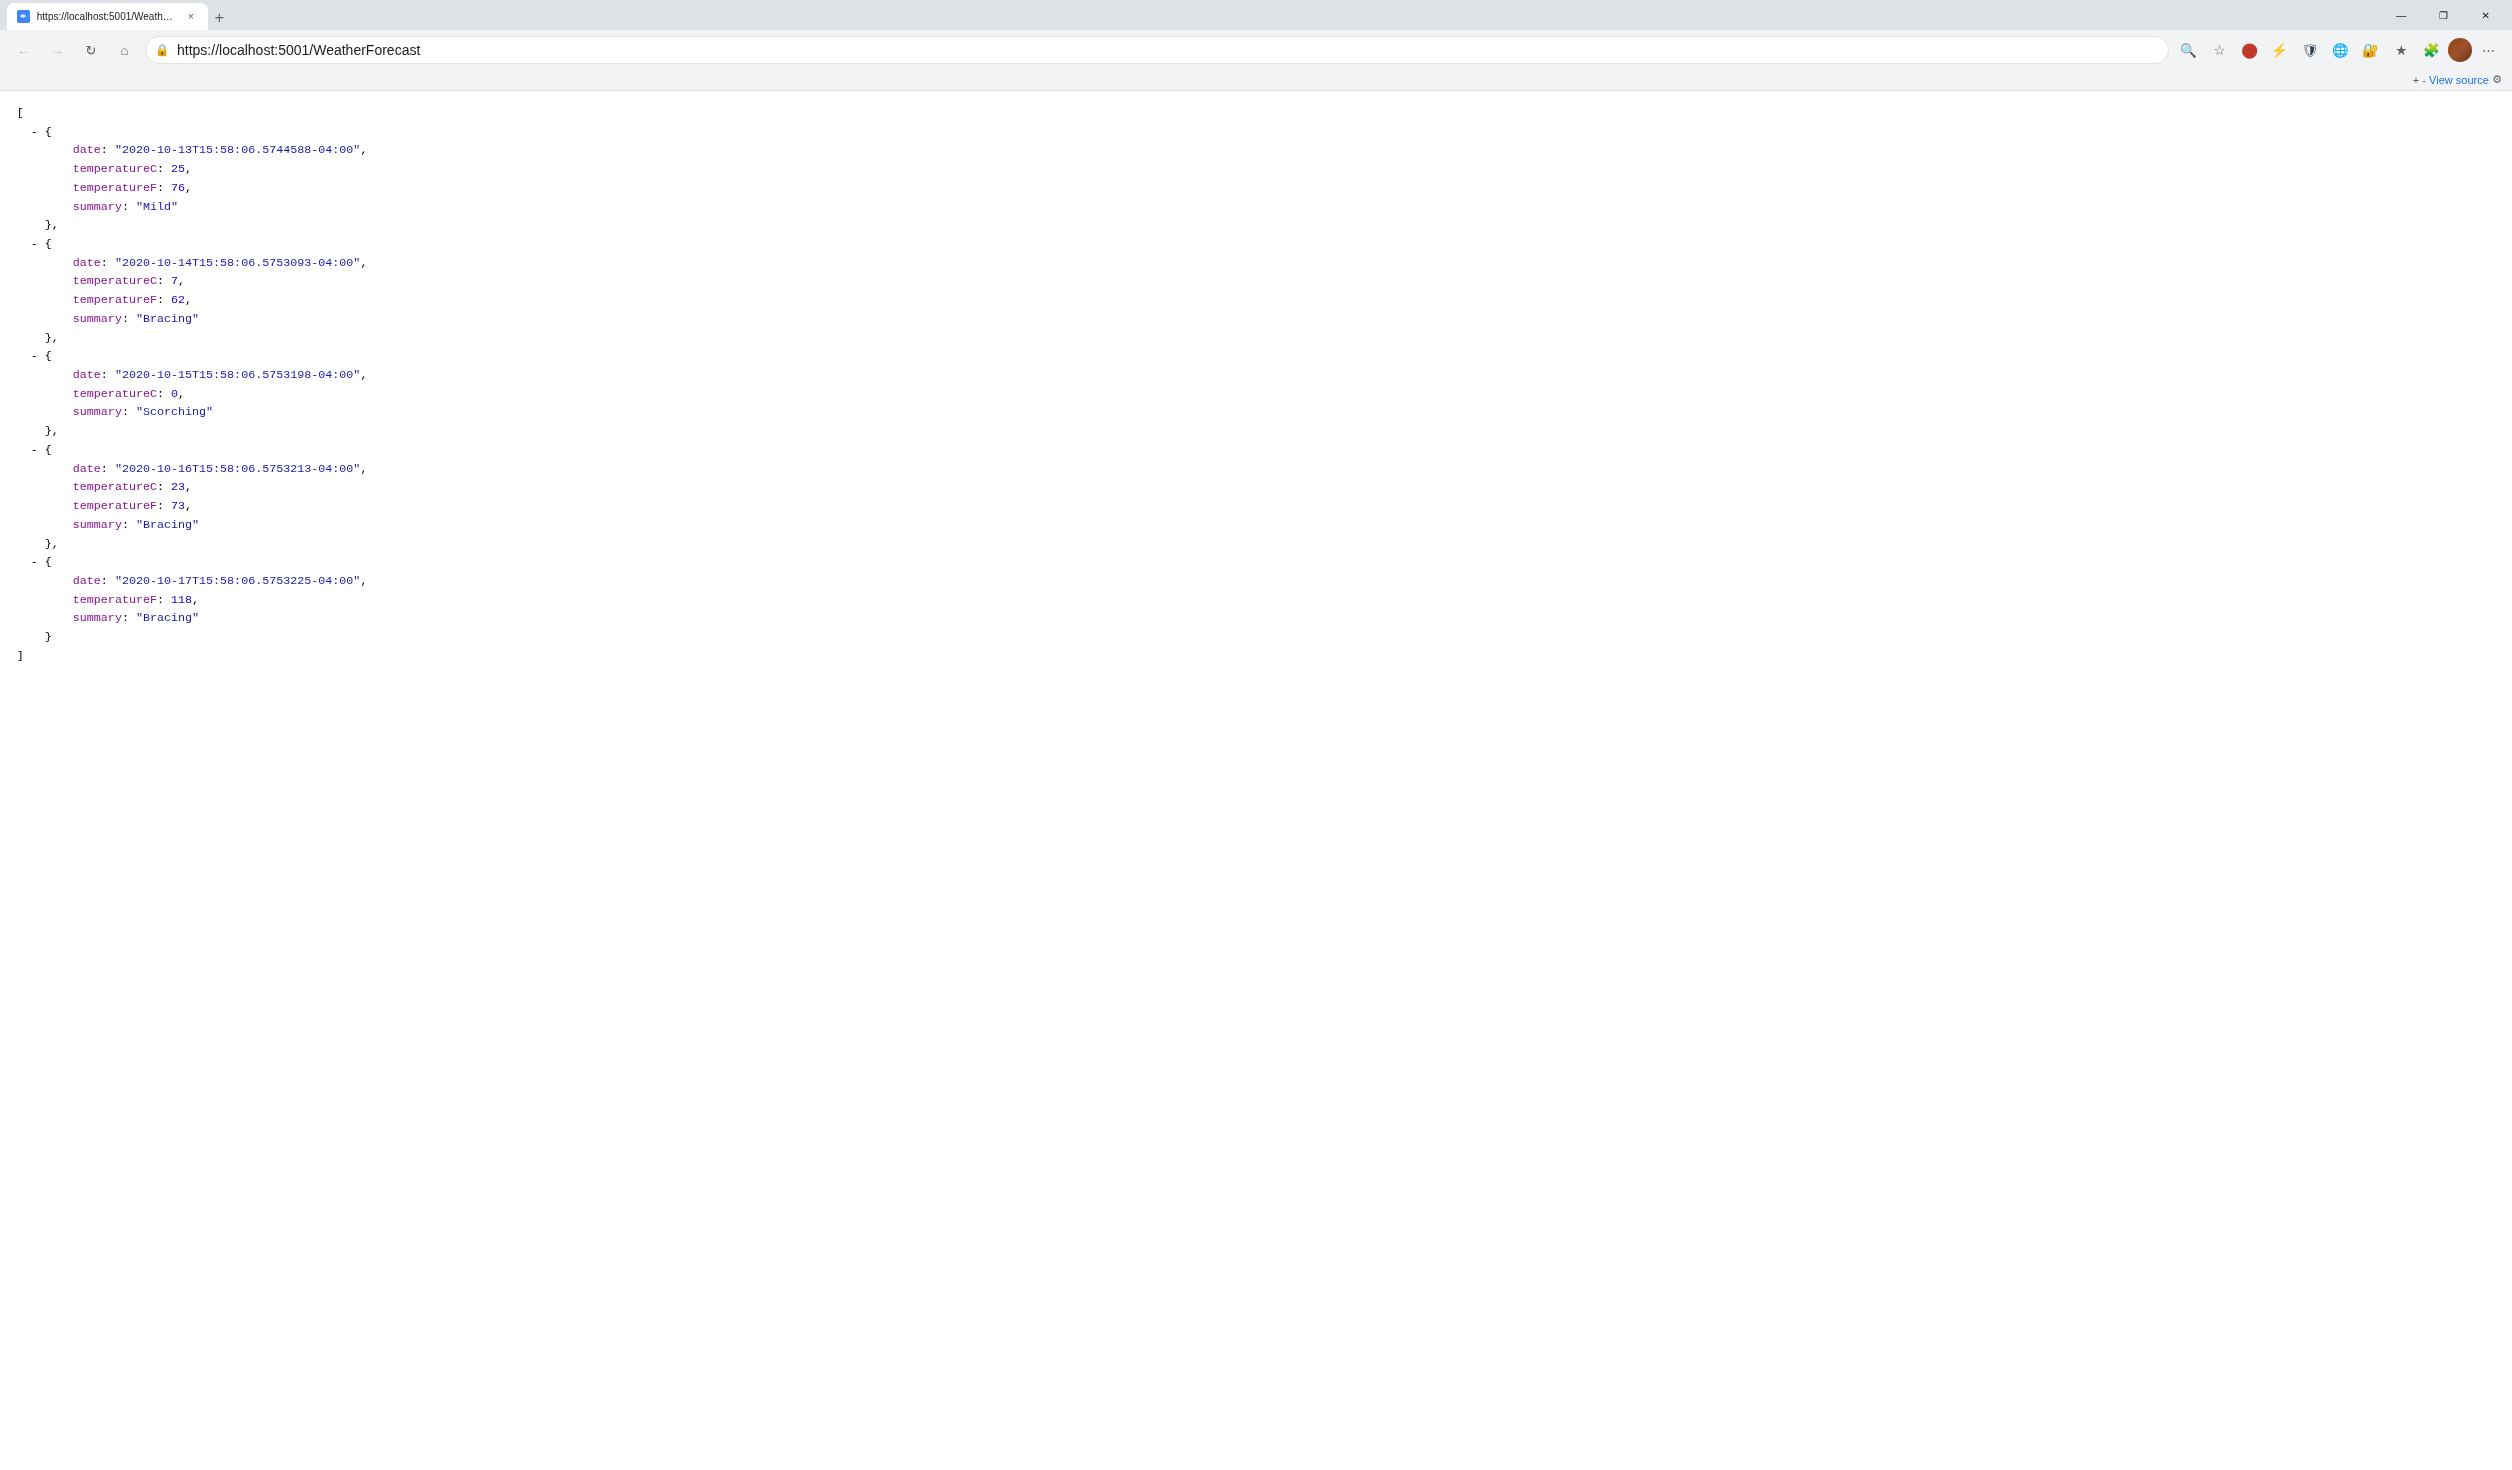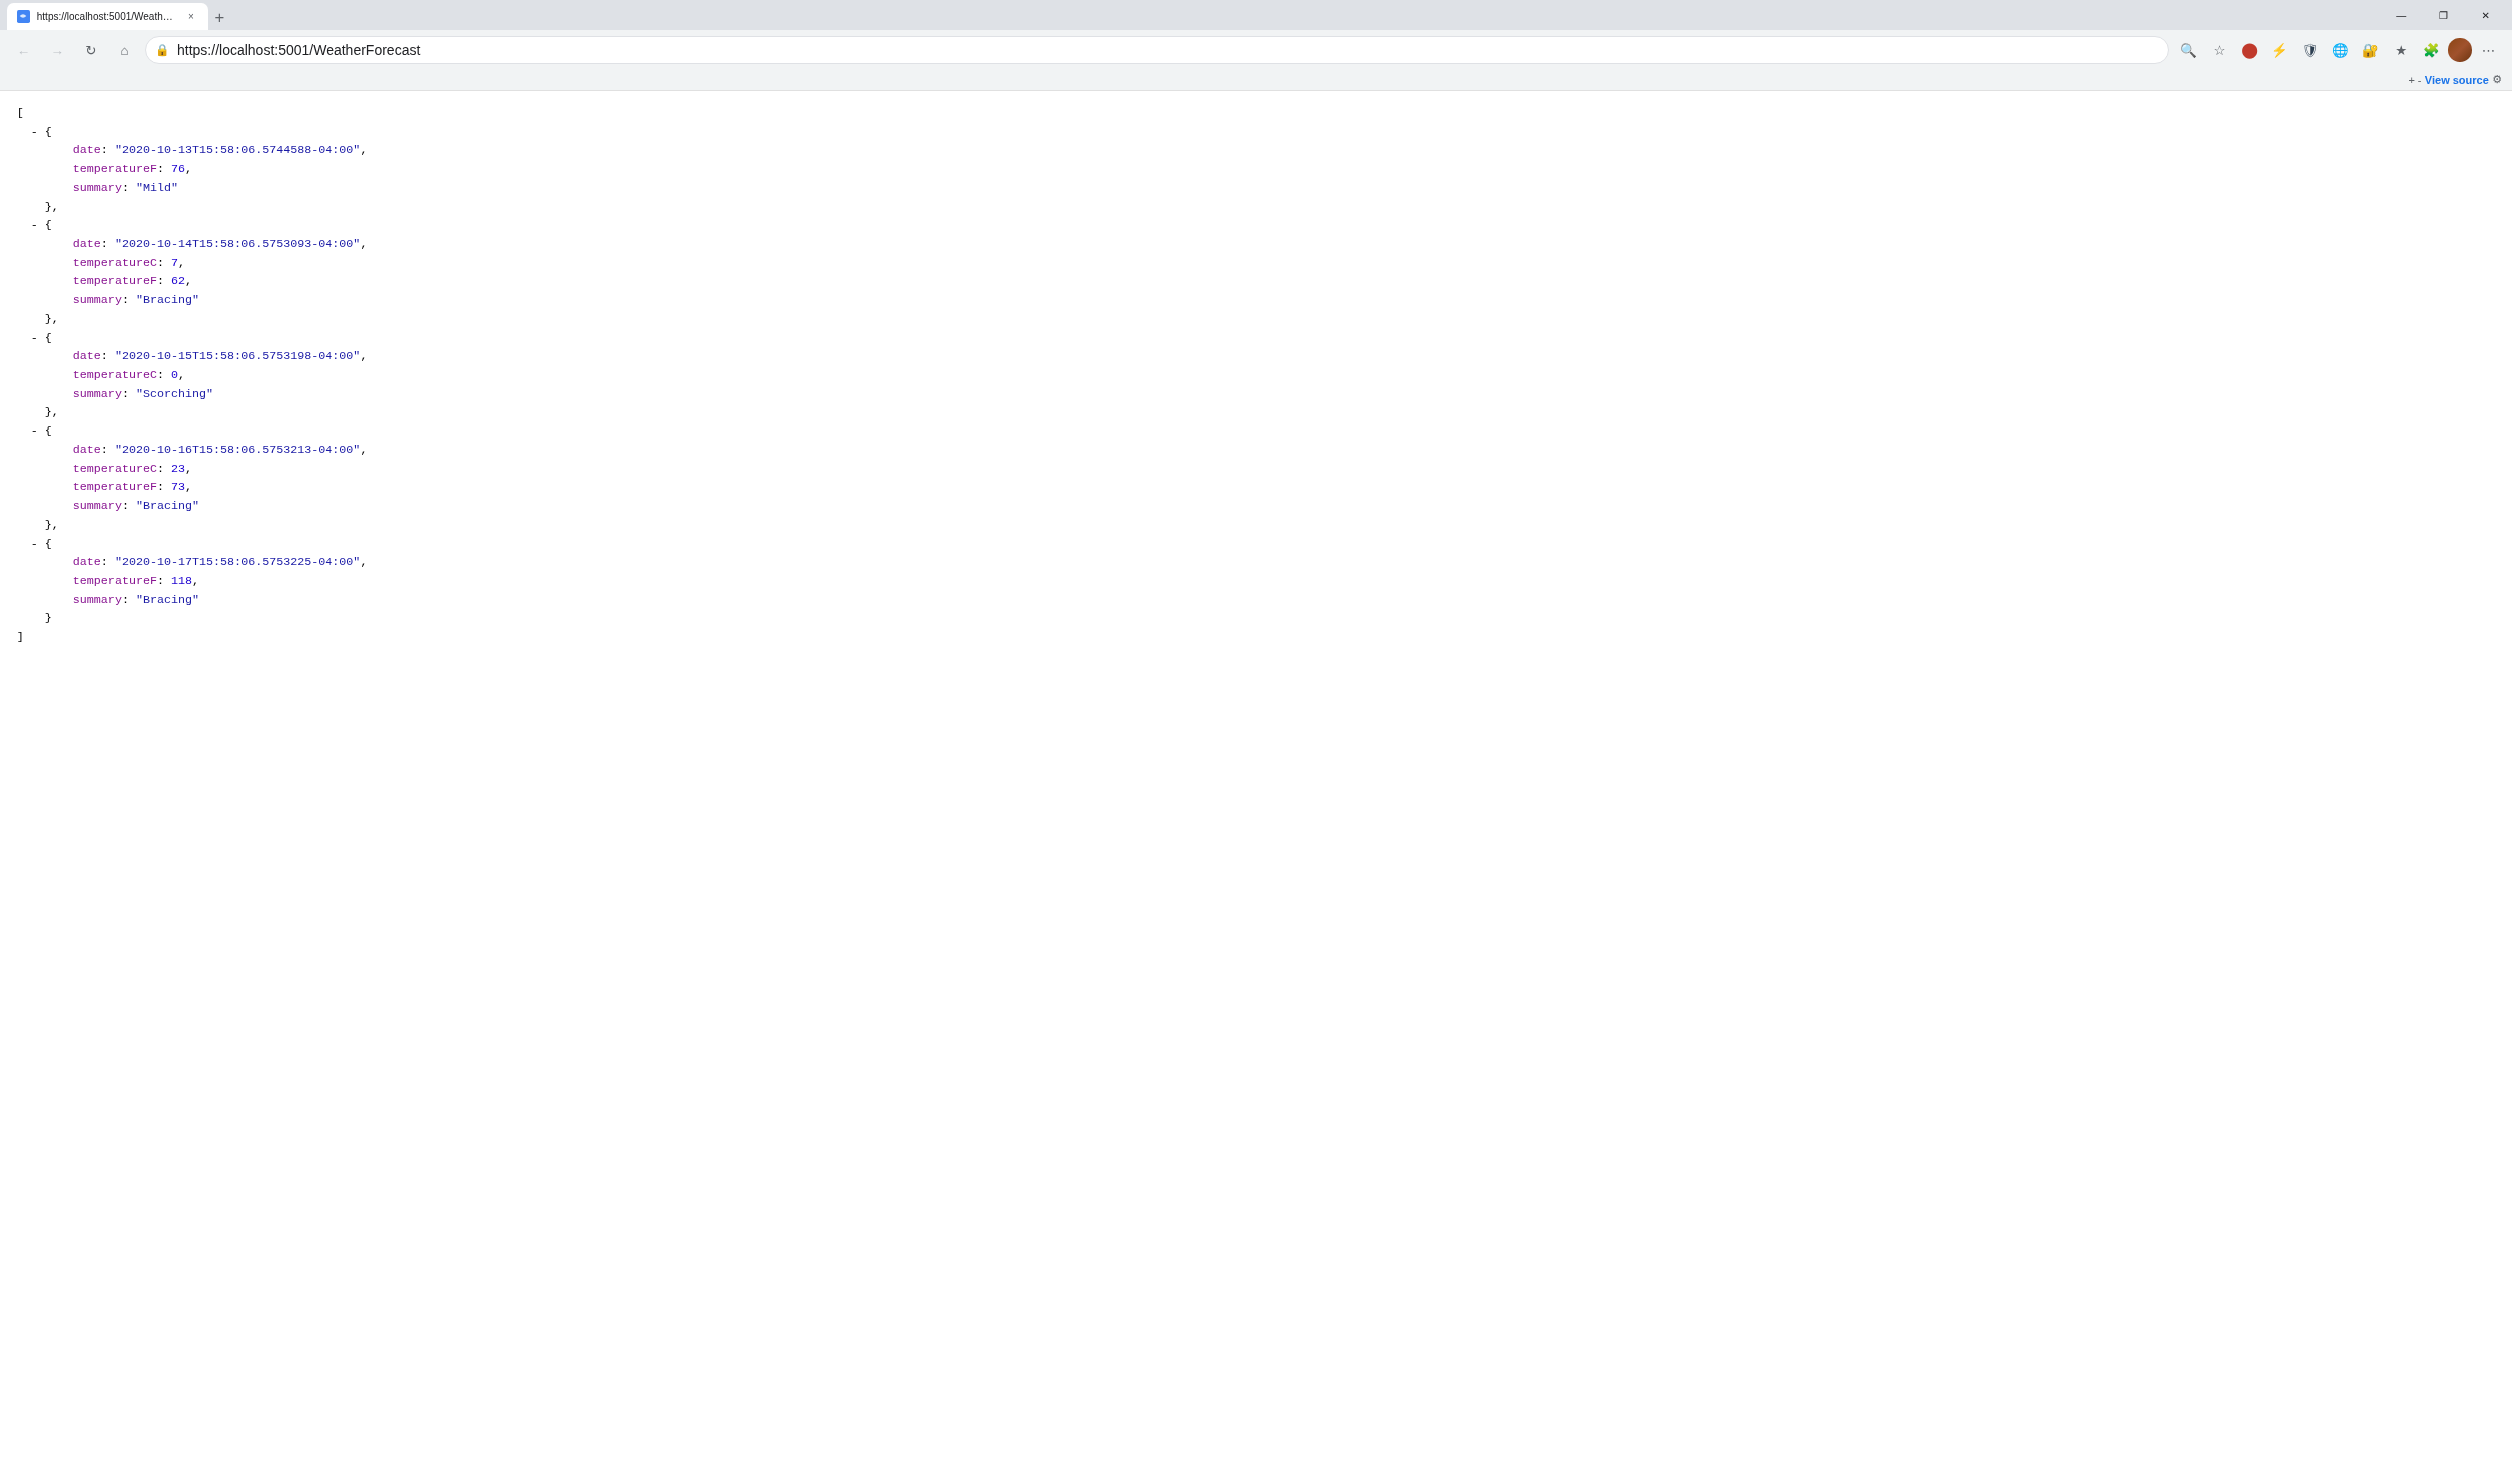--- a/index.html
+++ b/index.html
@@ -200,21 +200,20 @@
       padding: 3.3px 10px;
       gap: 3.3px;
       font-size: 11px;
       border-bottom: 0.8px solid #e0e0e0;
     }
 
     .view-source-link {
       color: #1a73e8;
       cursor: pointer;
       font-size: 11px;
-      font-weight: bold;
     }
 
     
     .main-content {
       flex: 1;
       background: #fff;
       padding: 13.4px 16.7px;
       overflow-y: auto;
       font-family: 'Courier New', Courier, monospace;
       font-size: 11.7px;
@@ -326,20 +325,21 @@
     <span style="color:#5f6368;">+ -</span>
     <span class="view-source-link">View source</span>
     <span style="color:#5f6368; cursor:pointer;">⚙</span>
   </div>
 
   <div class="main-content">
     <div class="json-line"><span class="json-punctuation">[</span></div>
     <div id="json-entries-container">
         <div class="json-line"><span class="json-dash">  - {</span></div>
         <div class="json-line">        <span class="json-key">date</span><span class="json-punctuation">: </span><span class="json-string">"2020-10-13T15:58:06.5744588-04:00"</span><span class="json-punctuation">,</span></div>
+        <div class="json-line">        <span class="json-key">temperatureC</span><span class="json-punctuation">: </span><span class="json-number">25</span><span class="json-punctuation">,</span></div>
         <div class="json-line">        <span class="json-key">temperatureF</span><span class="json-punctuation">: </span><span class="json-number">76</span><span class="json-punctuation">,</span></div>
         <div class="json-line">        <span class="json-key">summary</span><span class="json-punctuation">: </span><span class="json-string">"Mild"</span></div>
         <div class="json-line">    <span class="json-punctuation">},</span></div>
         <div class="json-line"><span class="json-dash">  - {</span></div>
         <div class="json-line">        <span class="json-key">date</span><span class="json-punctuation">: </span><span class="json-string">"2020-10-14T15:58:06.5753093-04:00"</span><span class="json-punctuation">,</span></div>
         <div class="json-line">        <span class="json-key">temperatureC</span><span class="json-punctuation">: </span><span class="json-number">7</span><span class="json-punctuation">,</span></div>
         <div class="json-line">        <span class="json-key">temperatureF</span><span class="json-punctuation">: </span><span class="json-number">62</span><span class="json-punctuation">,</span></div>
         <div class="json-line">        <span class="json-key">summary</span><span class="json-punctuation">: </span><span class="json-string">"Bracing"</span></div>
         <div class="json-line">    <span class="json-punctuation">},</span></div>
         <div class="json-line"><span class="json-dash">  - {</span></div>

